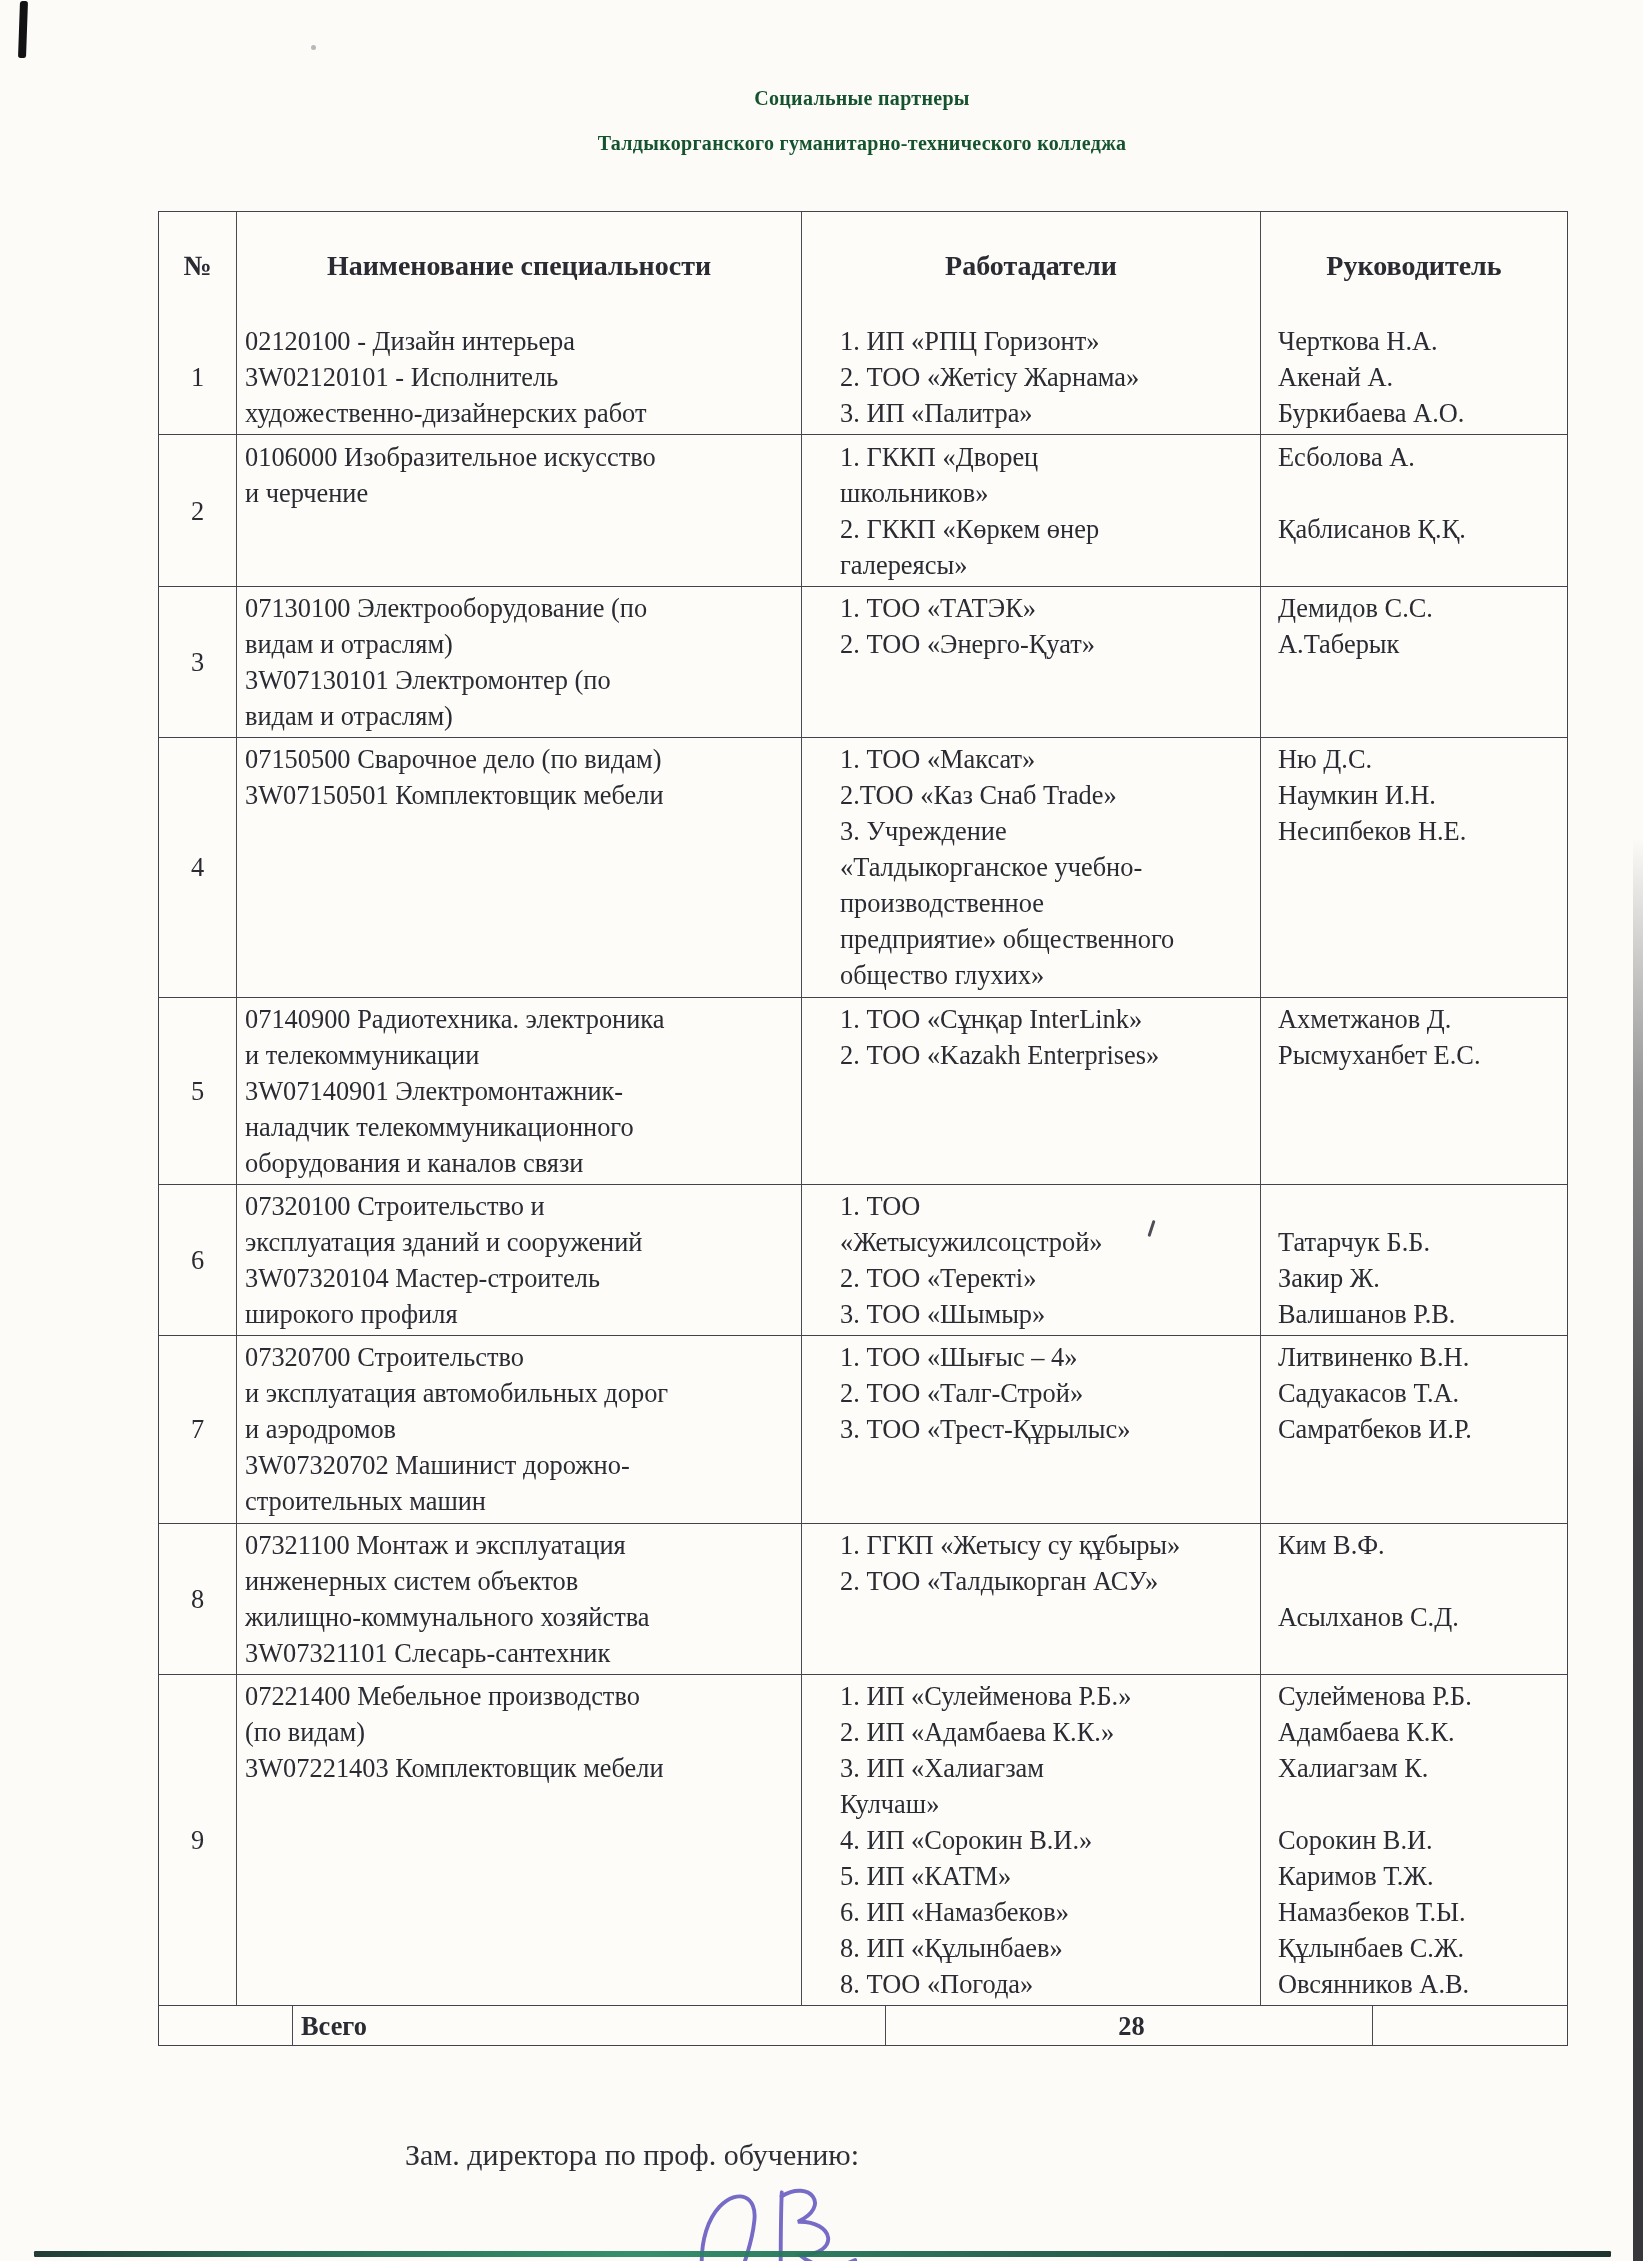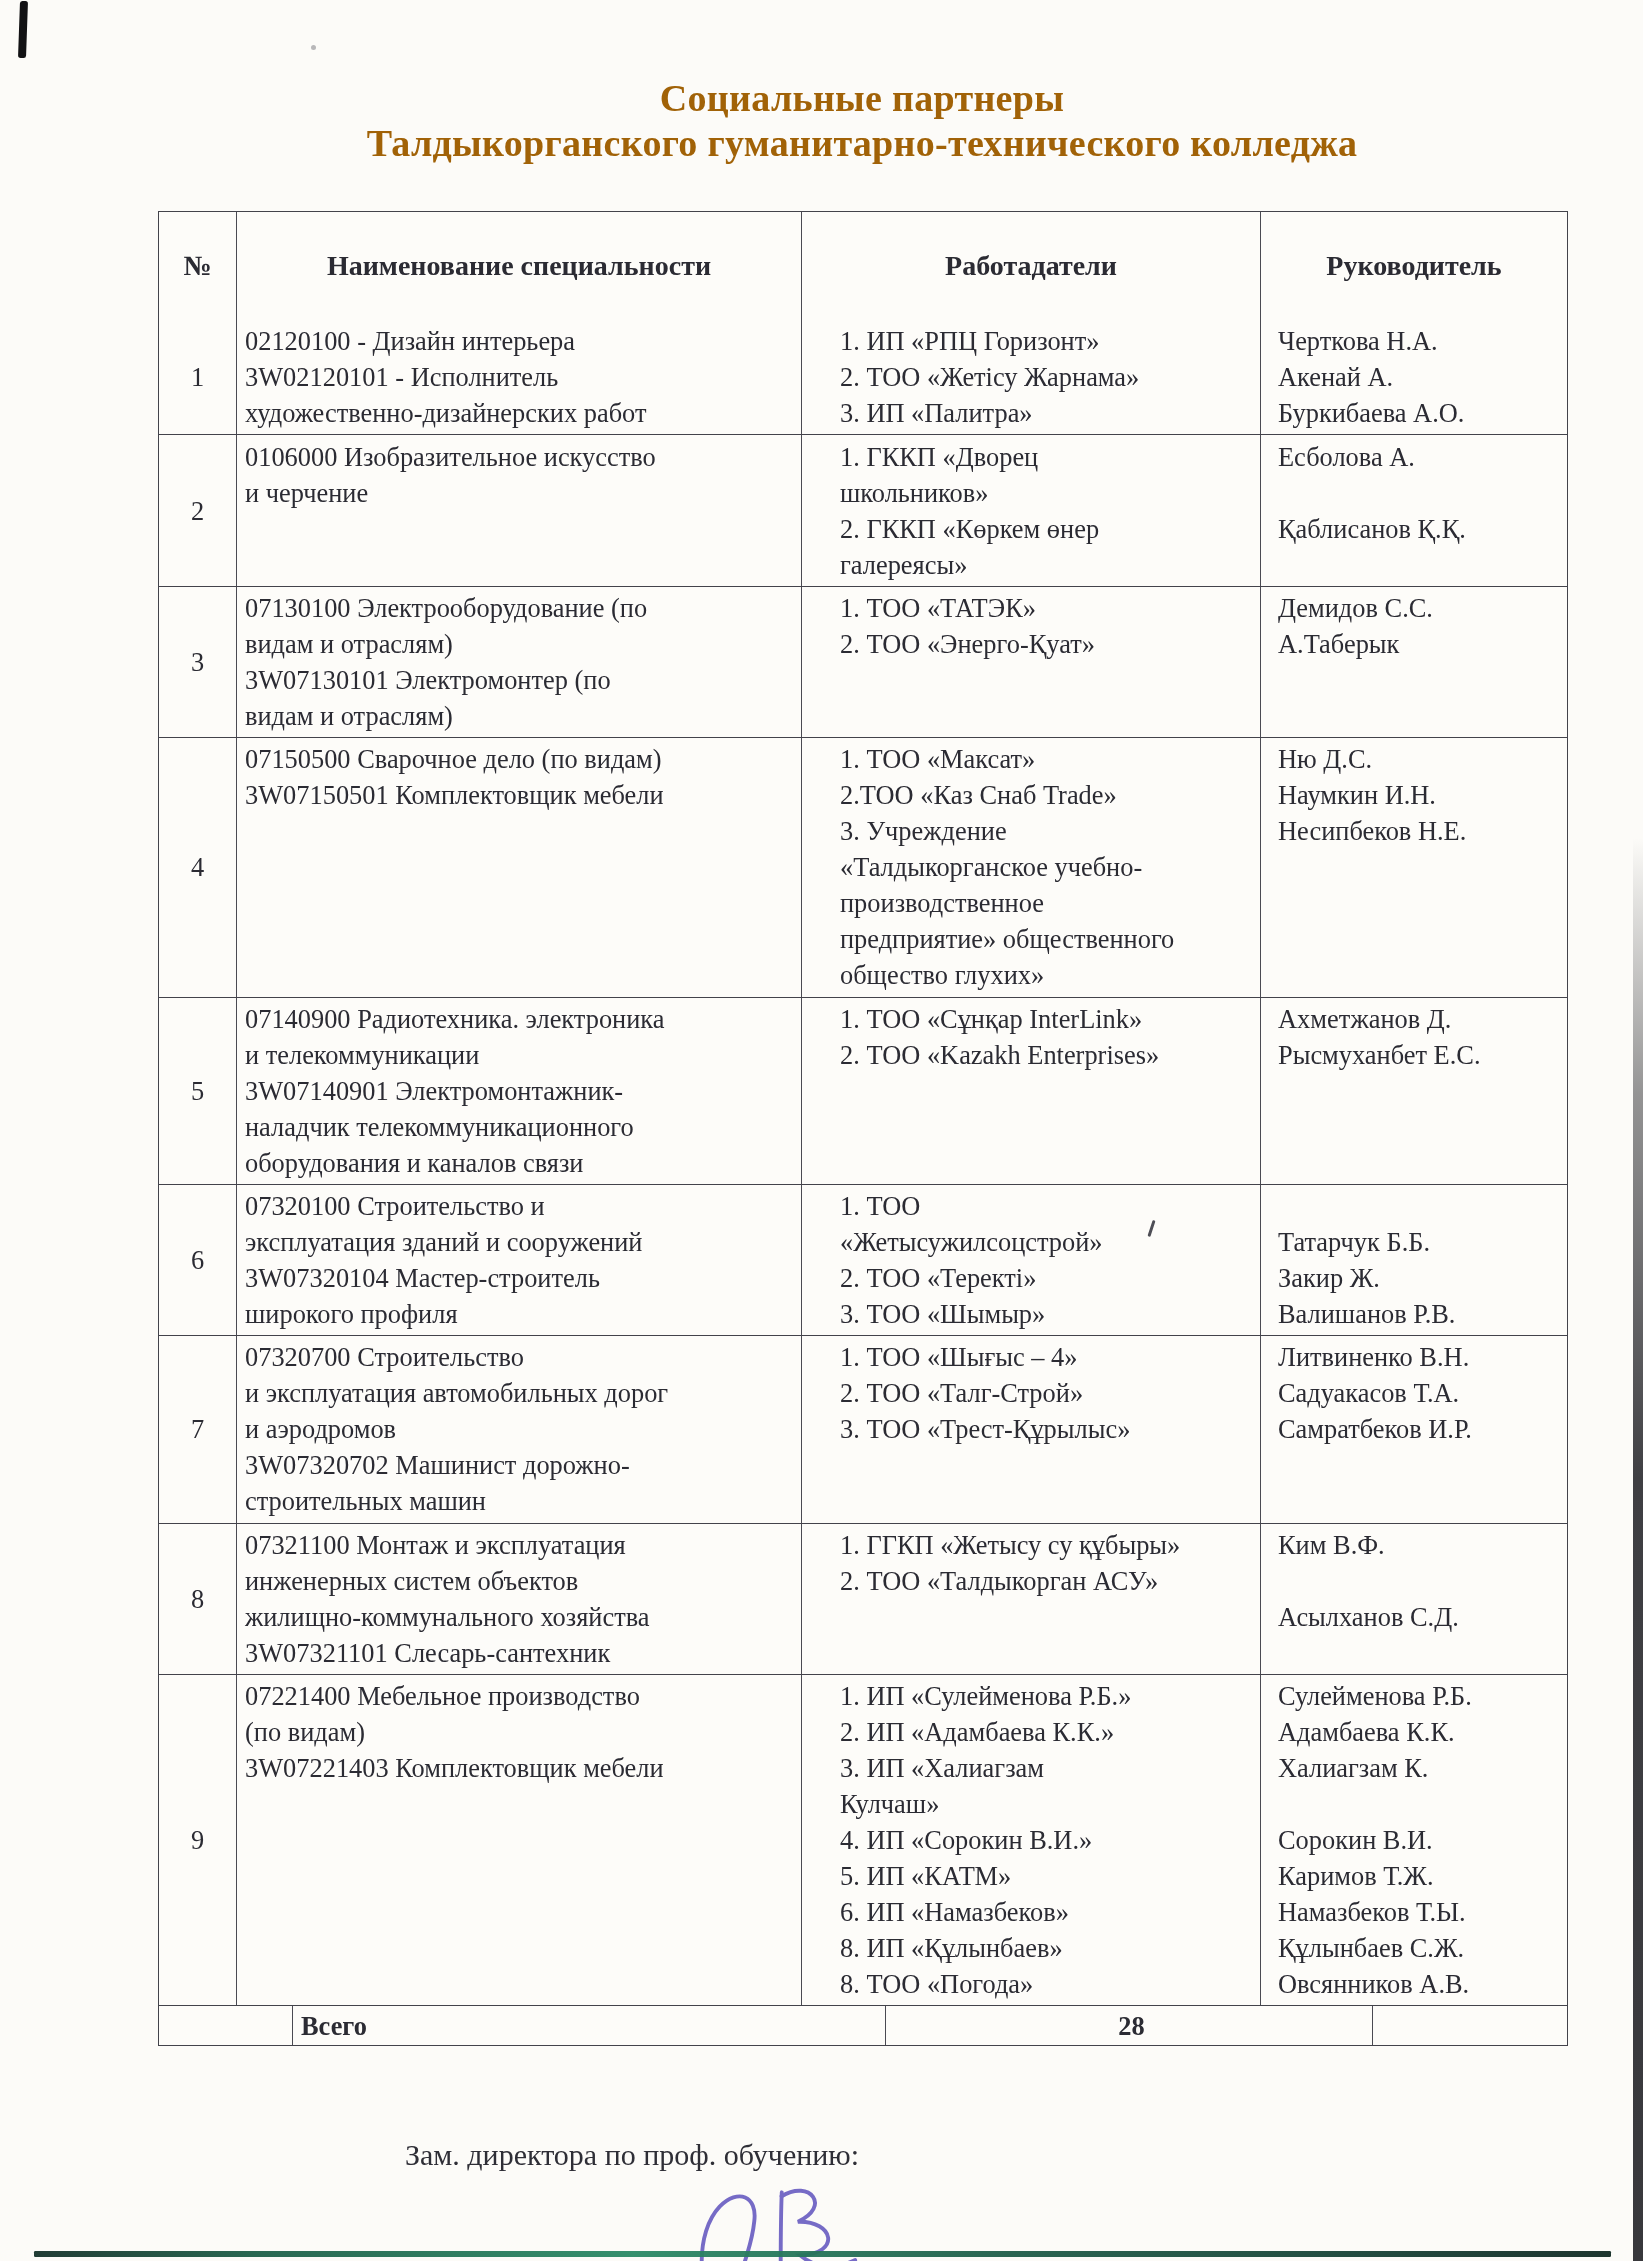--- a/index.html
+++ b/index.html
@@ -7,22 +7,22 @@
     position:relative;
     width:1644px;height:2261px;
     background:#fcfbf8;
     font-family:"Liberation Serif", serif;
     color:#2b2b33;
     overflow:hidden;
   }
   
   .title-block{
     position:absolute;left:158px;top:76px;width:1408px;
-    text-align:center;font-weight:bold;font-size:38px;line-height:45px;
-    color:#a16207;letter-spacing:0.3px;
+    text-align:center;font-weight:bold;font-size:20px;line-height:45px;
+    color:#14532d;letter-spacing:0.3px;
   }
   
   .doc-table{
     position:absolute;left:158px;top:211px;width:1408px;
     border:1.9px solid #43434b;
     background:#fdfcf9;
   }
   .t-row{display:flex;border-top:1.9px solid #43434b;}
   .t-row:first-child{border-top:none;}
   .cell{

